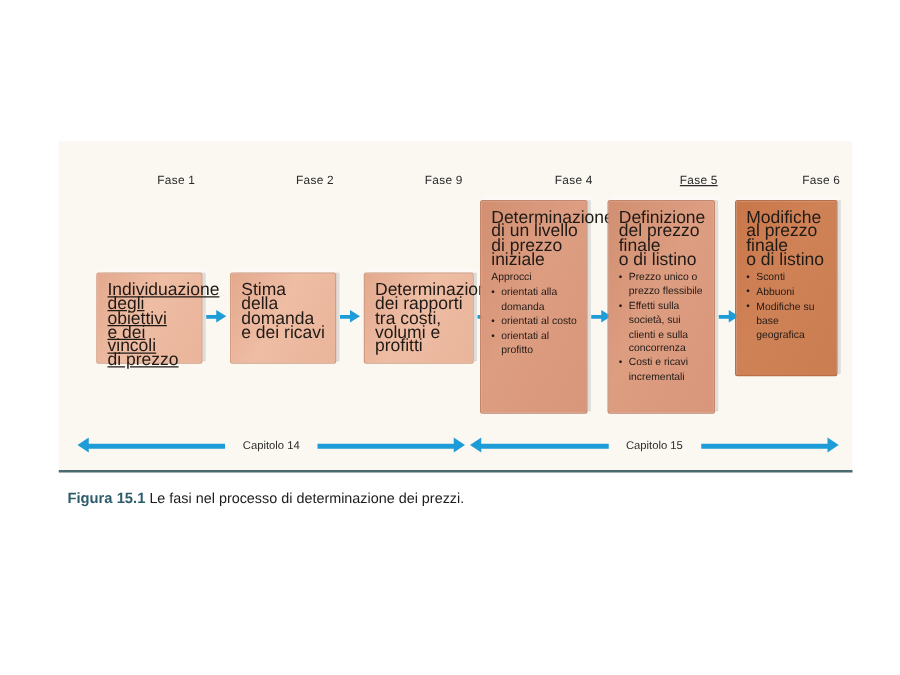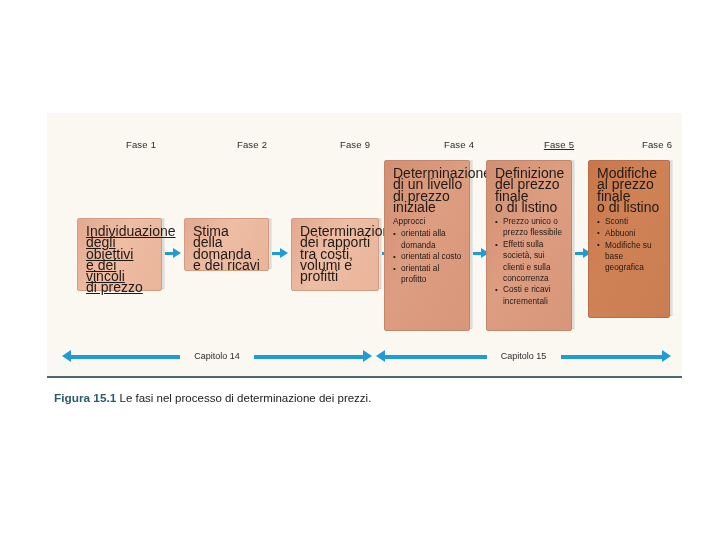--- a/index.html
+++ b/index.html
@@ -211,21 +211,21 @@
 
   <div class="flow-box light" style="left:30px; top:105px; width:85px; height:73px;text-decoration:underline;">
     <p class="box-title">Individuazione<br>degli obiettivi<br>e dei vincoli<br>di prezzo</p>
   </div>
 
   <div class="connector" style="left:118px; top:134px;">
     <div class="shaft"></div>
     <div class="head"></div>
   </div>
 
-  <div class="flow-box light" style="left:137px; top:105px; width:85px; height:53px;">
+  <div class="flow-box light" style="left:137px; top:105px; width:85px; height:73px;">
     <p class="box-title">Stima della<br>domanda<br>e dei ricavi</p>
   </div>
 
   <div class="connector" style="left:225px; top:134px;">
     <div class="shaft"></div>
     <div class="head"></div>
   </div>
 
   <div class="flow-box light" style="left:244px; top:105px; width:88px; height:73px;">
     <p class="box-title">Determinazione<br>dei rapporti<br>tra costi,<br>volumi e profitti</p>
@@ -258,21 +258,21 @@
       <li>Effetti sulla società, sui clienti e sulla concorrenza</li>
       <li>Costi e ricavi incrementali</li>
     </ul>
   </div>
 
   <div class="connector" style="left:528px; top:134px;">
     <div class="shaft"></div>
     <div class="head"></div>
   </div>
 
-  <div class="flow-box dark" style="left:541px; top:47px; width:82px; height:158px;">
+  <div class="flow-box dark" style="left:541px; top:47px; width:82px; height:141px;">
     <p class="box-title">Modifiche<br>al prezzo finale<br>o di listino</p>
     <ul class="box-list" style="margin-top:3px;">
       <li>Sconti</li>
       <li>Abbuoni</li>
       <li>Modifiche su base geografica</li>
     </ul>
   </div>
 
   <div class="chapter-span" style="left:15px; top:235px; width:310px;">
     <div class="line"></div>

